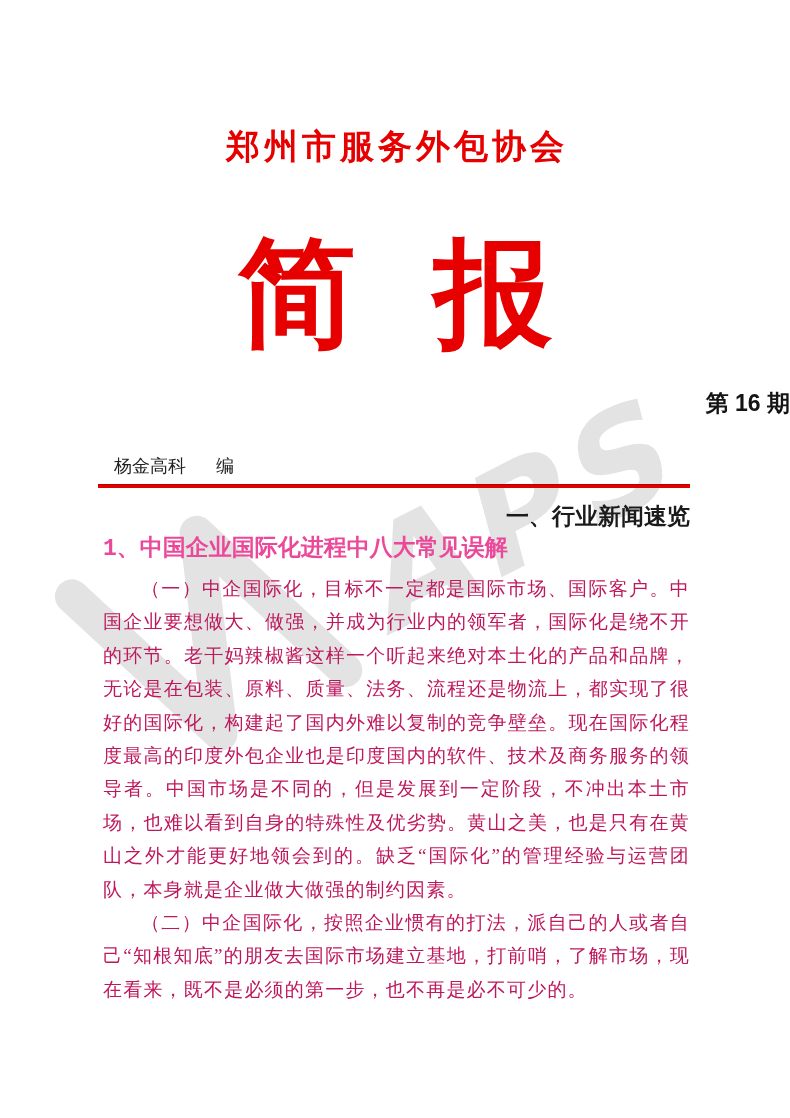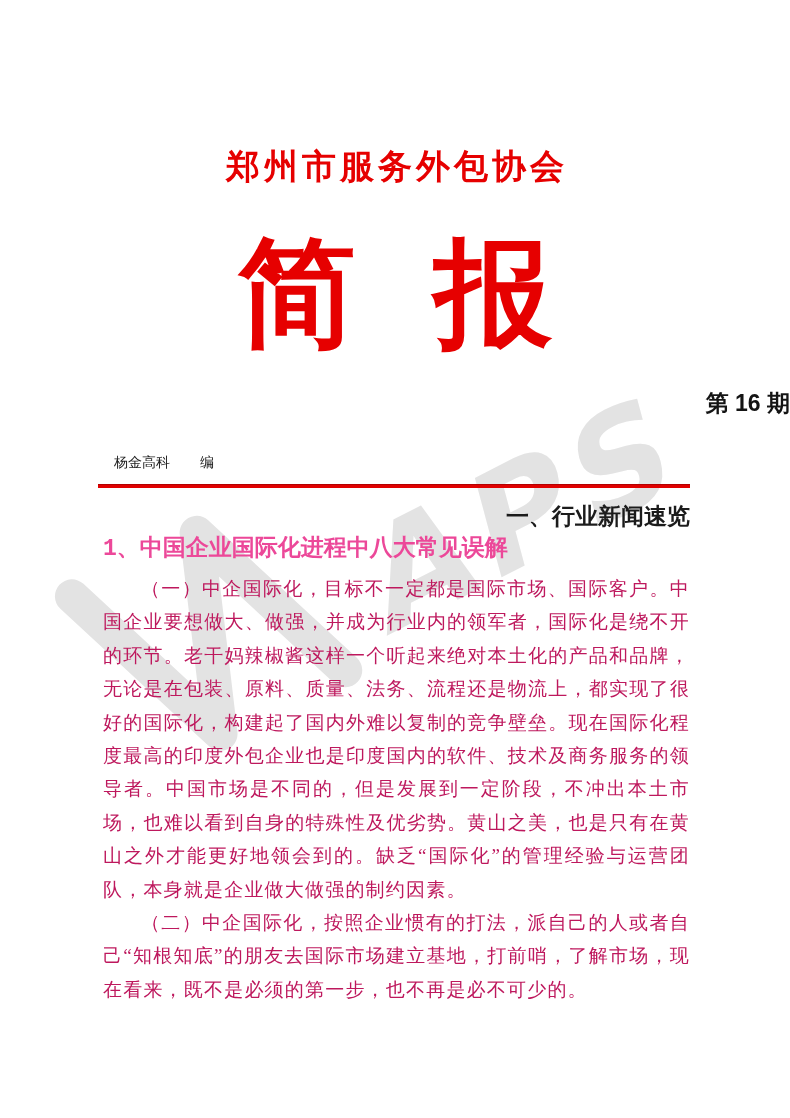--- a/index.html
+++ b/index.html
@@ -10,21 +10,21 @@
     font-family: "Liberation Serif", "DejaVu Serif", serif;
   }
   .page { position: absolute; inset: 0; background: #ffffff; }
 
   
   .watermark-svg { position: absolute; inset: 0; z-index: 0; }
 
   .content-layer { position: absolute; inset: 0; z-index: 1; }
 
   .org-name {
-    position: absolute; top: 144px; left: 0; width: 100%;
+    position: absolute; top: 124px; left: 0; width: 100%;
     text-align: center;
     color: #e60000;
     font-size: 34px; font-weight: bold;
     letter-spacing: 4px; text-indent: 4px;
     font-family: "Liberation Serif", "DejaVu Serif", serif;
   }
   .main-title {
     position: absolute; top: 205px; left: 0; width: 100%;
     text-align: center;
     color: #e60000;
@@ -37,21 +37,21 @@
   .issue-number {
     position: absolute; top: 388px; left: 0; width: 100%;
     text-align: right;
     color: #141414;
     font-size: 23px; font-weight: bold;
     font-family: Liberation Sans, sans-serif;
   }
   .masthead {
     position: absolute; top: 454px; left: 100px; width: 590px;
     display: flex; justify-content: space-between; align-items: baseline;
-    font-size: 14px; color: #222222;
+    font-size: 18px; color: #222222;
   }
   .masthead .editor-block { padding-left: 14px; }
   .masthead .editor-suffix { margin-left: 30px; }
   .red-rule {
     position: absolute; top: 484px; left: 98px; width: 592px; height: 4px;
     background: #e00000;
     border-top: 1px solid #b30000;
   }
   .content {
     position: absolute; top: 501px; left: 103px; width: 587px;

